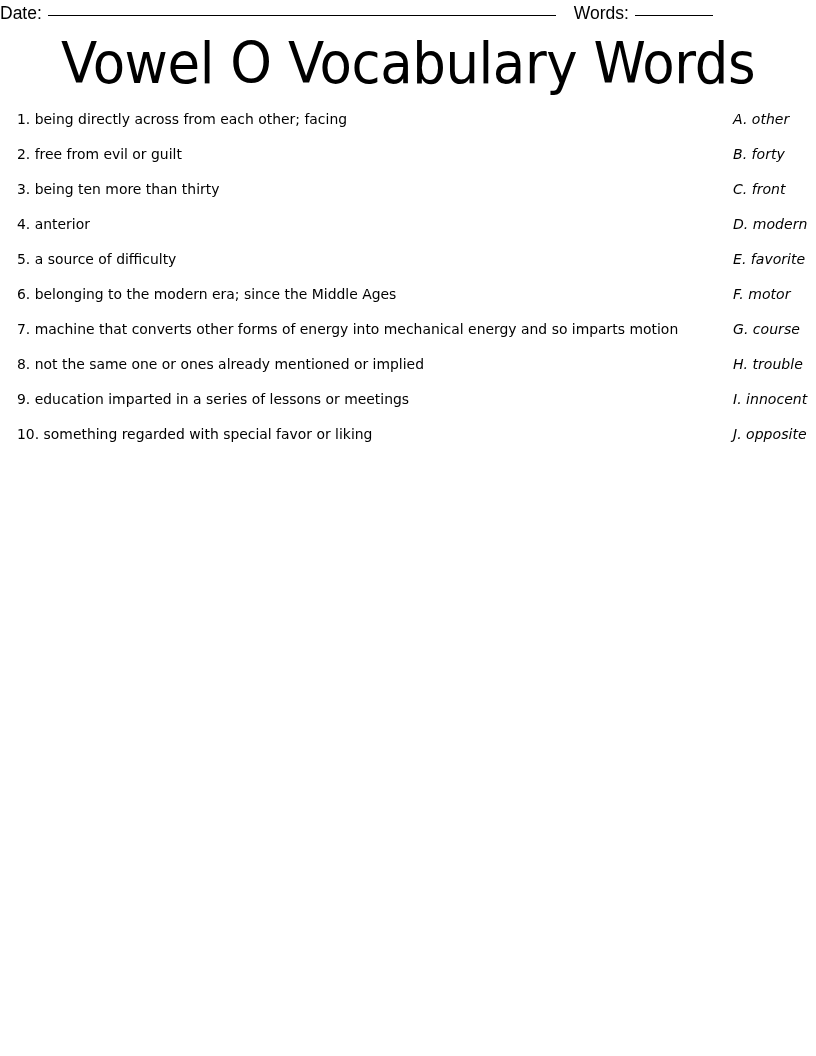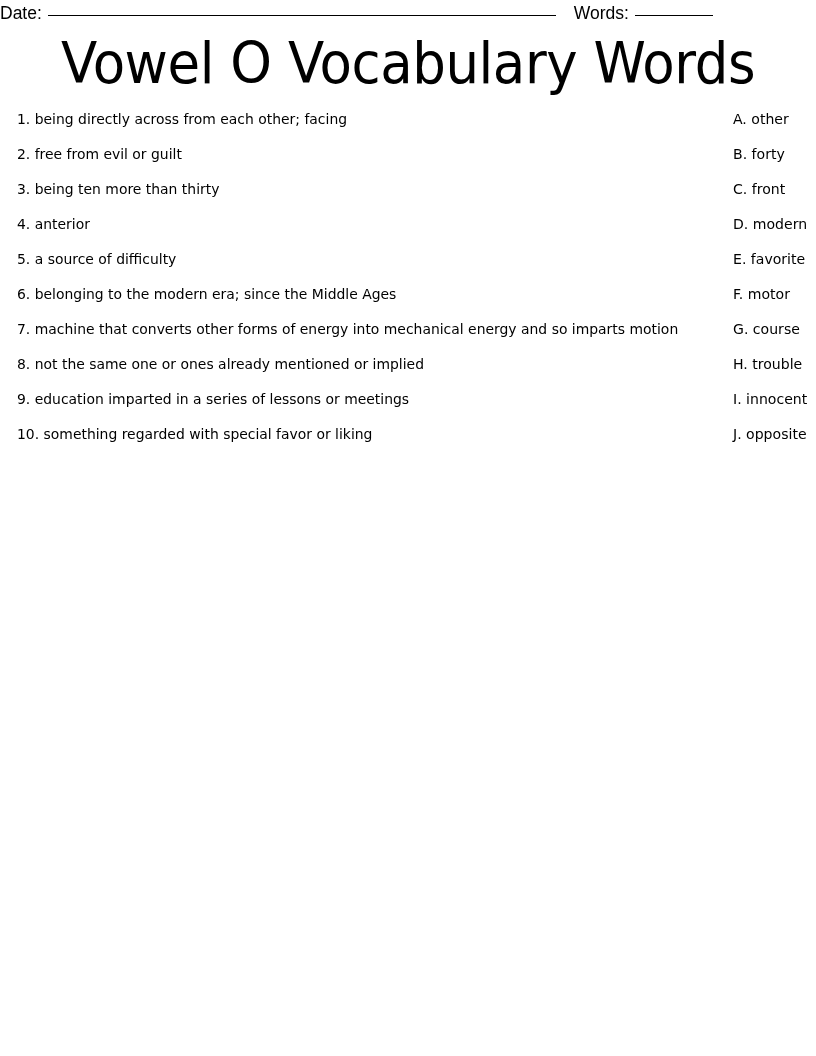--- a/index.html
+++ b/index.html
@@ -74,20 +74,21 @@
     position: absolute;
     top: 0;
     left: 17px;
     width: 700px;
   }
   .answers {
     position: absolute;
     top: 0;
     left: 733px;
     width: 83px;
+    font-style: italic;
   }
   .q-item, .a-item {
     font-family: "DejaVu Sans", sans-serif;
     font-size: 14.5px;
     line-height: 18px;
     height: 35px;
     color: #000000;
     white-space: nowrap;
     transform: scaleX(0.96);
     transform-origin: left top;

